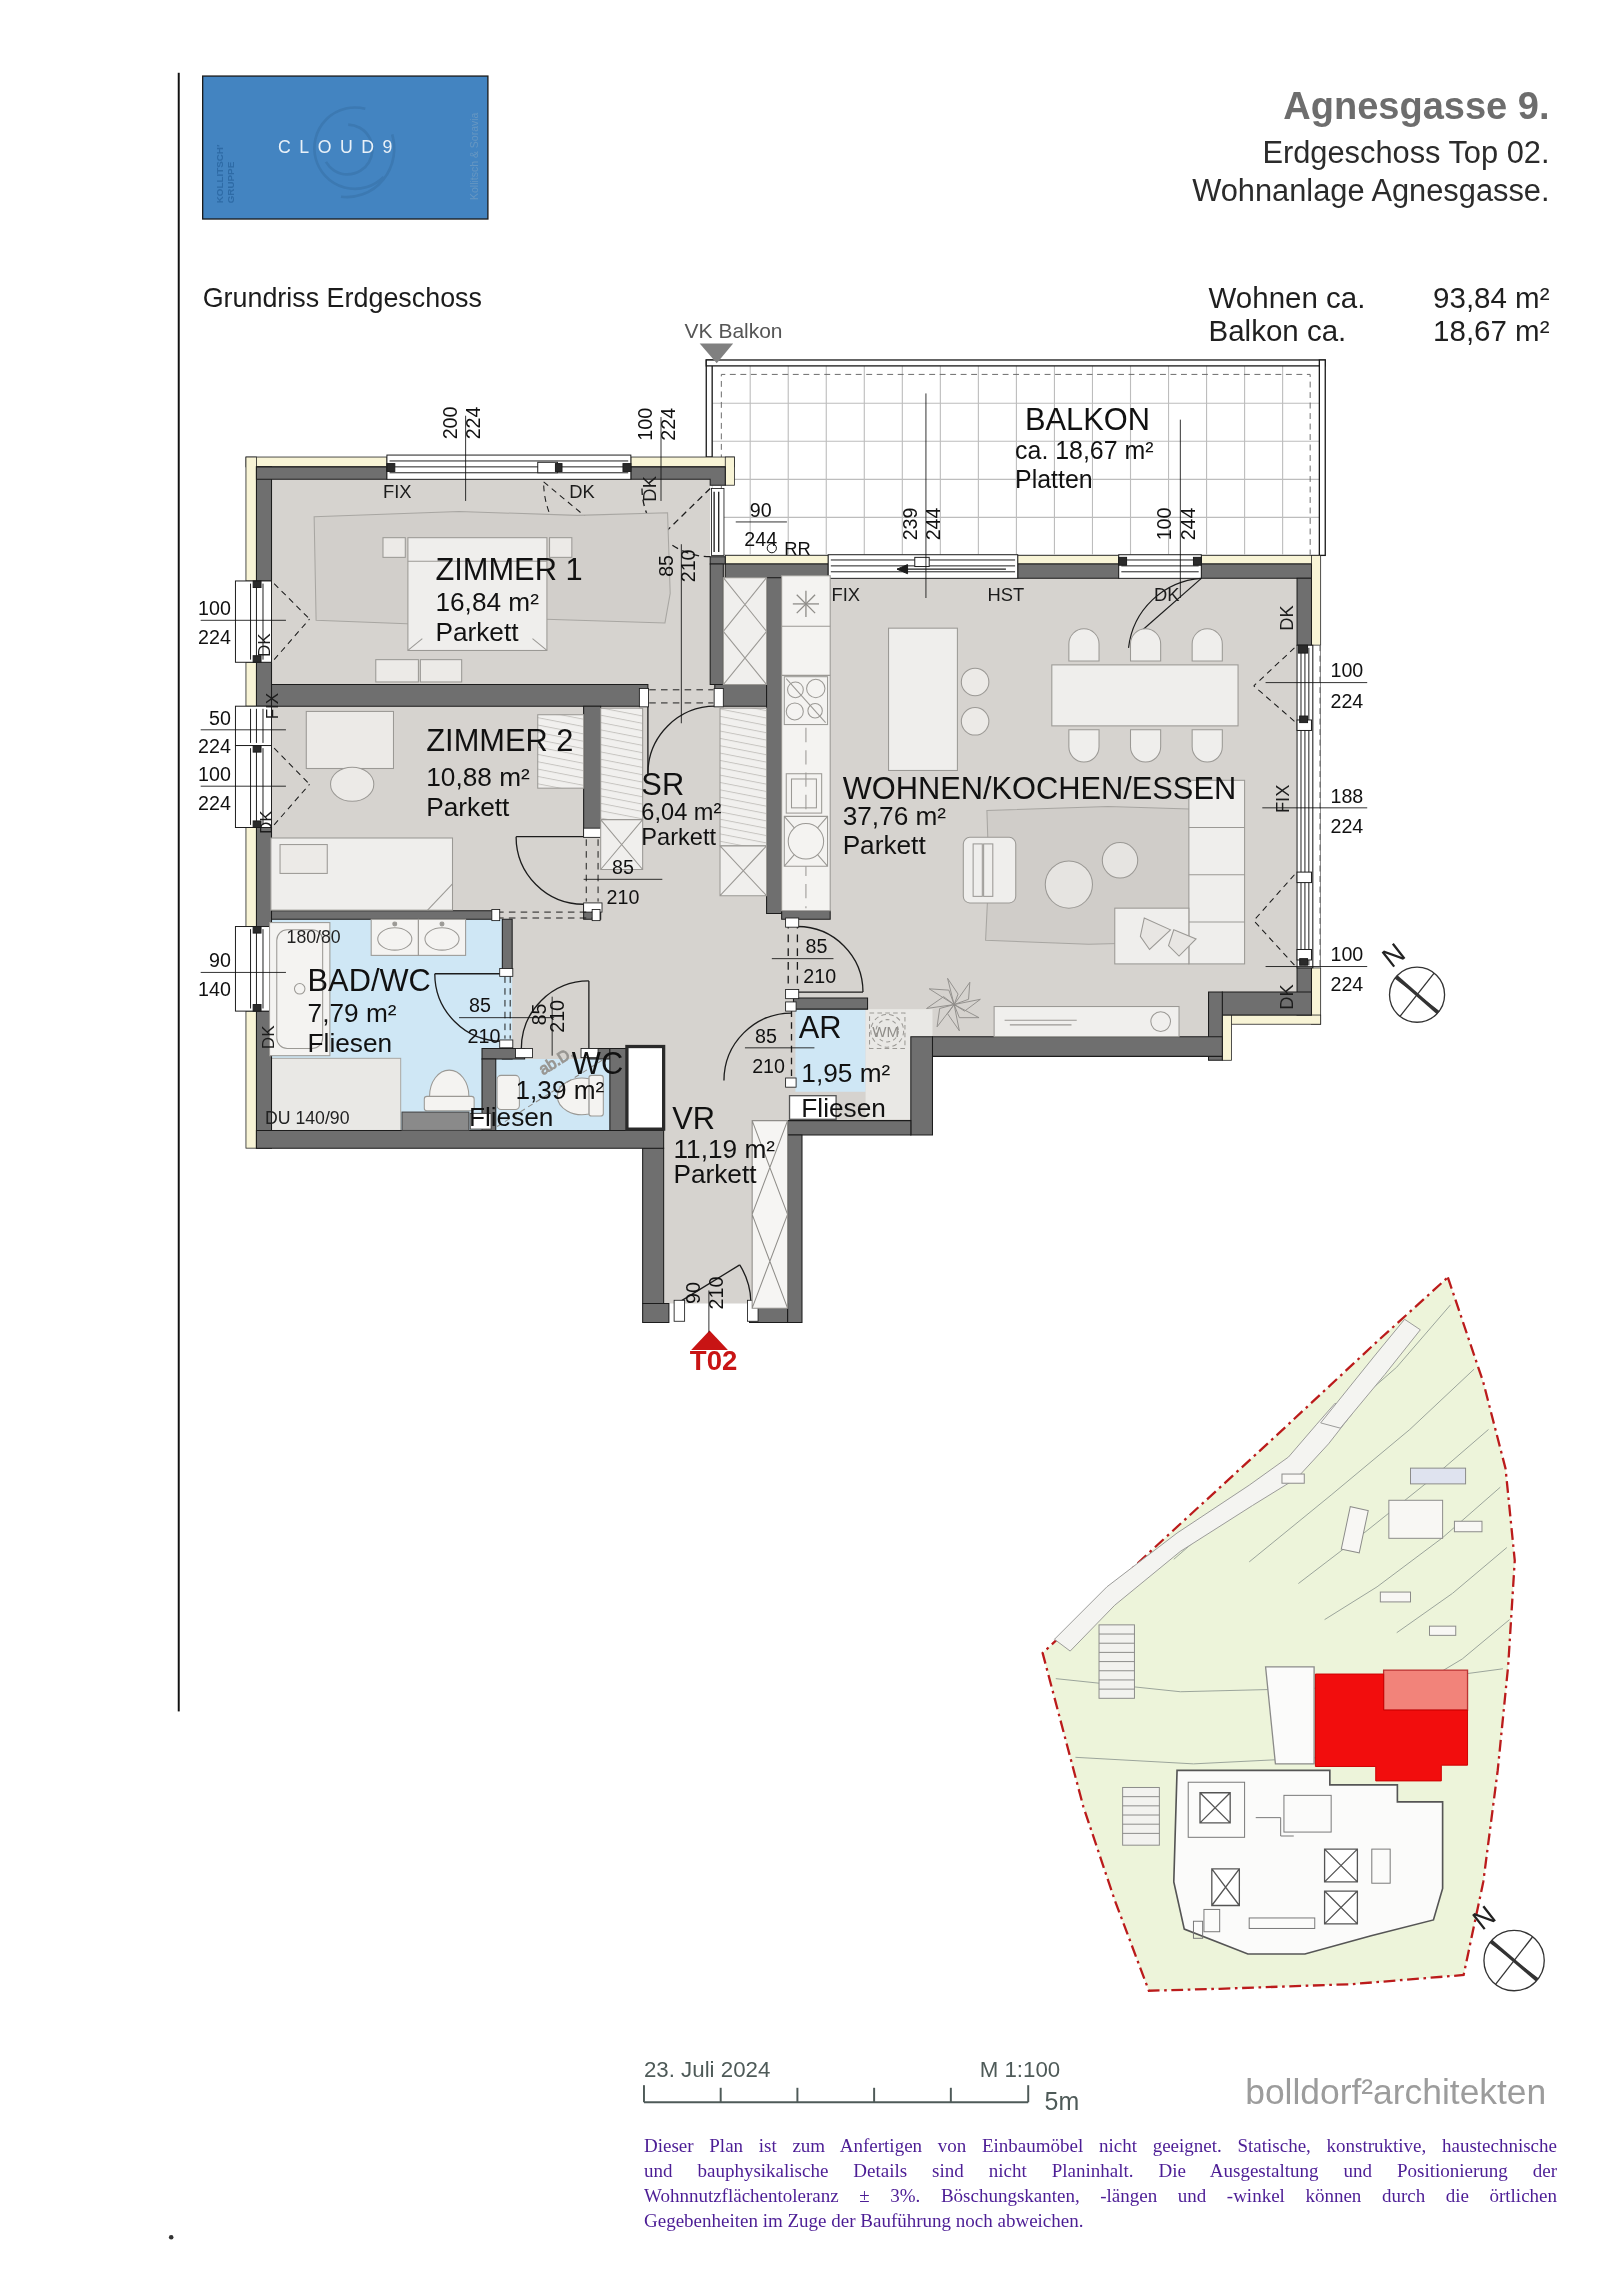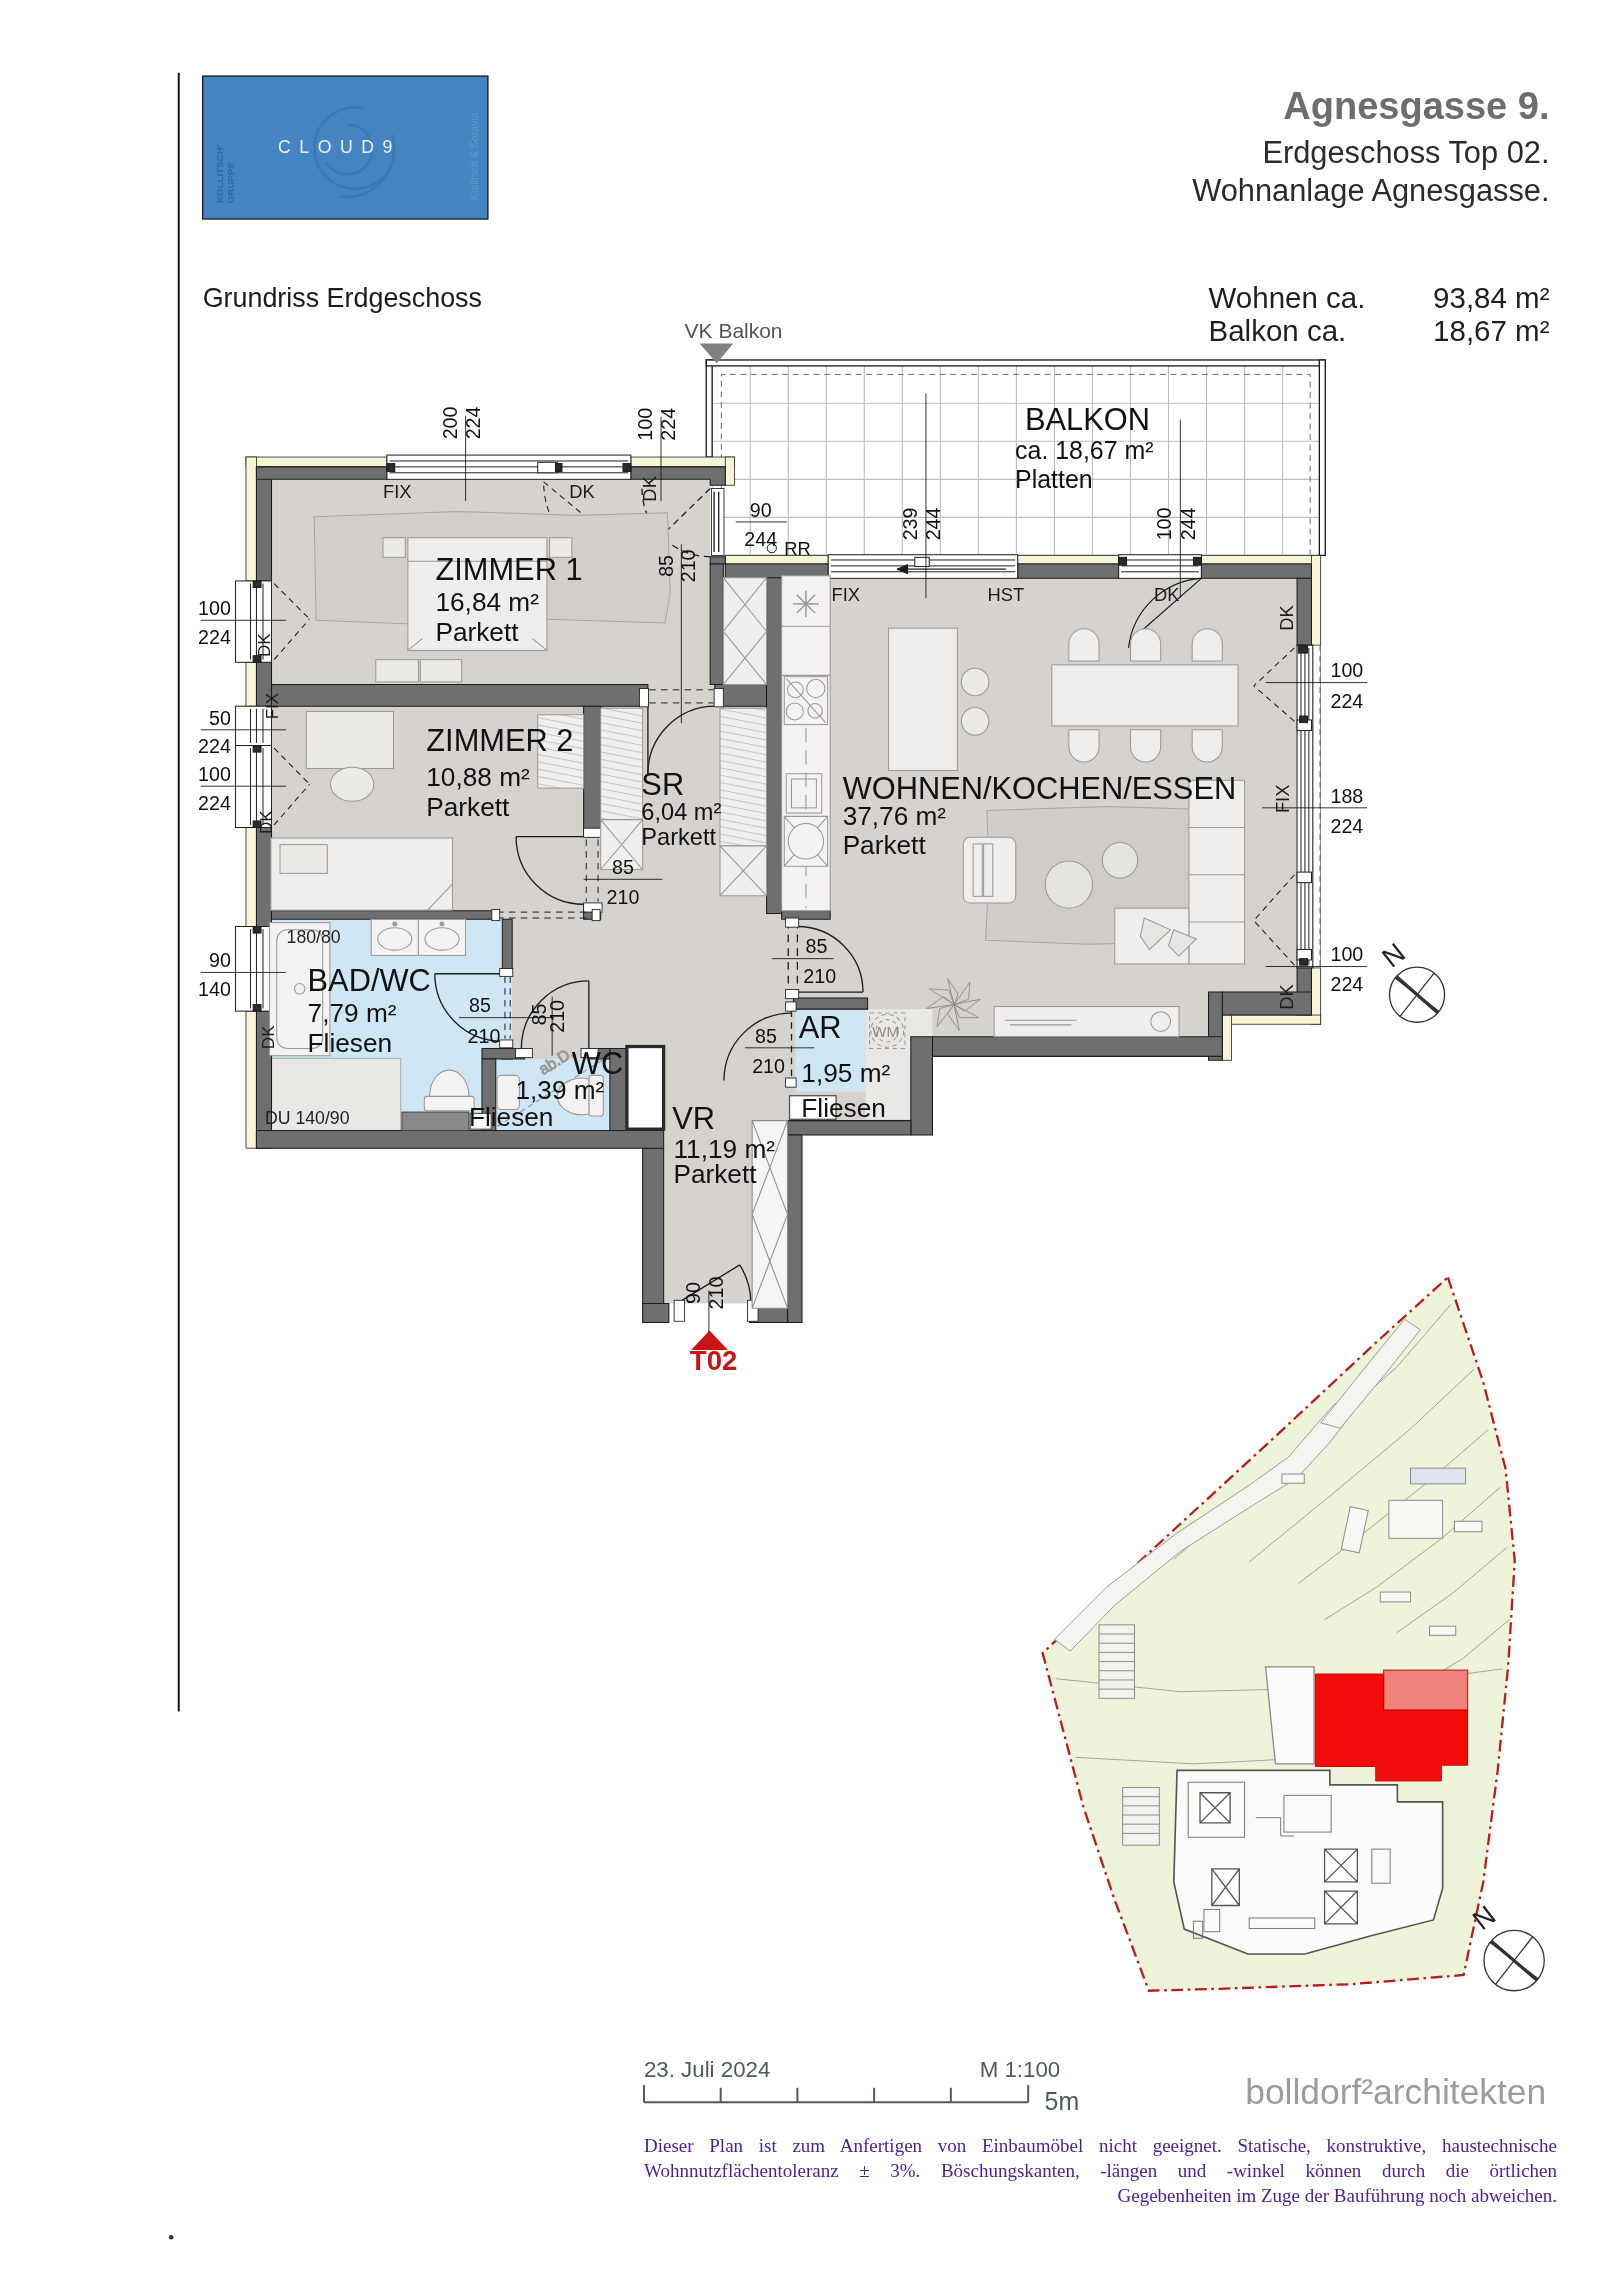--- a/index.html
+++ b/index.html
@@ -2,21 +2,21 @@
 <html style="font-size:10.5px"><head>
 <meta charset="utf-8">
 <style>
 html,body{margin:0;padding:0;background:#fff;width:1623px;height:2295px;overflow:hidden}
 svg{position:absolute;top:0;left:0}
 svg text{font-family:"Liberation Sans",sans-serif}
 svg{fill:#1a1a1a}
 .para{position:absolute;left:644px;top:2133px;width:913px;font-family:Liberation Serif, serif;
  font-size:19px;line-height:25px;color:#4c1d95;}
 .para .j{text-align:justify;text-align-last:justify;}
-.para .l{text-align:right;}
+.para .l{text-align:left;}
 </style>
 </head>
 <body>
 <svg viewBox="0 0 2475 3500" width="1623" height="2295" xmlns="http://www.w3.org/2000/svg">
 <defs>
 <pattern id="ward" width="12" height="11" patternUnits="userSpaceOnUse" patternTransform="rotate(11)">
 <rect width="12" height="11" fill="#f1f0ee"></rect>
         <line x1="0" y1="5" x2="12" y2="5" stroke="#b7b5b1" stroke-width="1.2"></line>
 </pattern>
 </defs>
@@ -793,16 +793,17 @@
 <line x1="1450" y1="3206" x2="1450" y2="3184"></line>
 <line x1="1568" y1="3206" x2="1568" y2="3180"></line>
 </g>
 <text x="1593" y="3218" font-size="38" fill="#4e5a58">5m</text>
 
 <text x="2358" y="3208" font-size="54" fill="#9c9c9c" text-anchor="end" letter-spacing="0">bolldorf²architekten</text>
 </g>
 </svg>
 <div class="para">
 <div class="j">Dieser Plan ist zum Anfertigen von Einbaumöbel nicht geeignet. Statische, konstruktive, haustechnische</div>
+<div class="j">und bauphysikalische Details sind nicht Planinhalt. Die Ausgestaltung und Positionierung der</div>
 <div class="j">Wohnnutzflächentoleranz ± 3%. Böschungskanten, -längen und -winkel können durch die örtlichen</div>
 <div class="l">Gegebenheiten im Zuge der Bauführung noch abweichen.</div>
 </div>
 
 
 </body></html>

